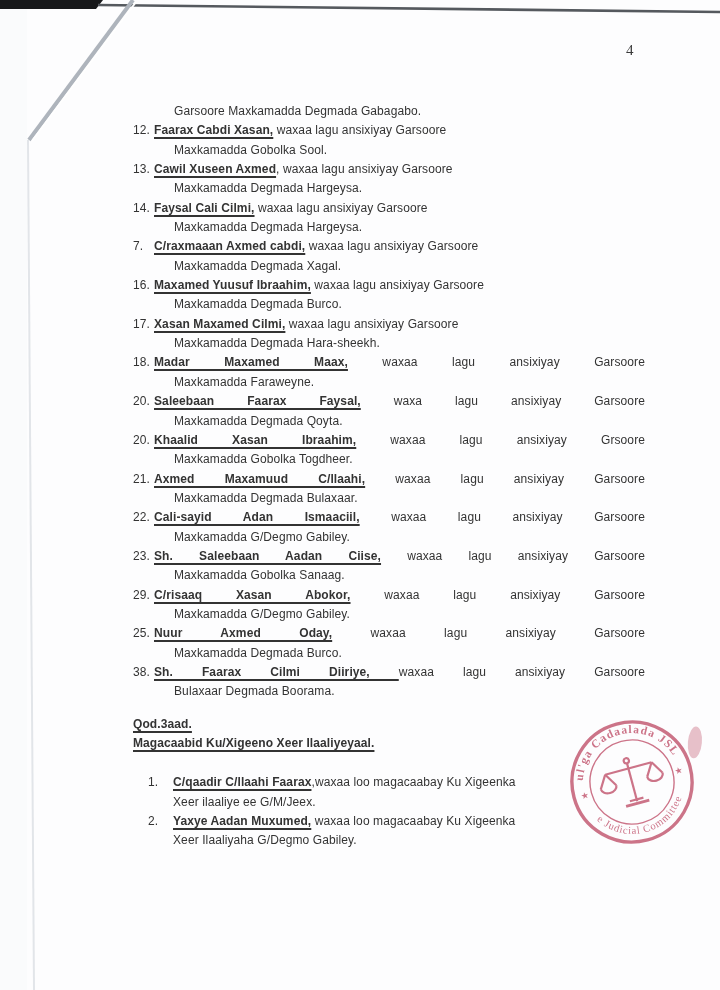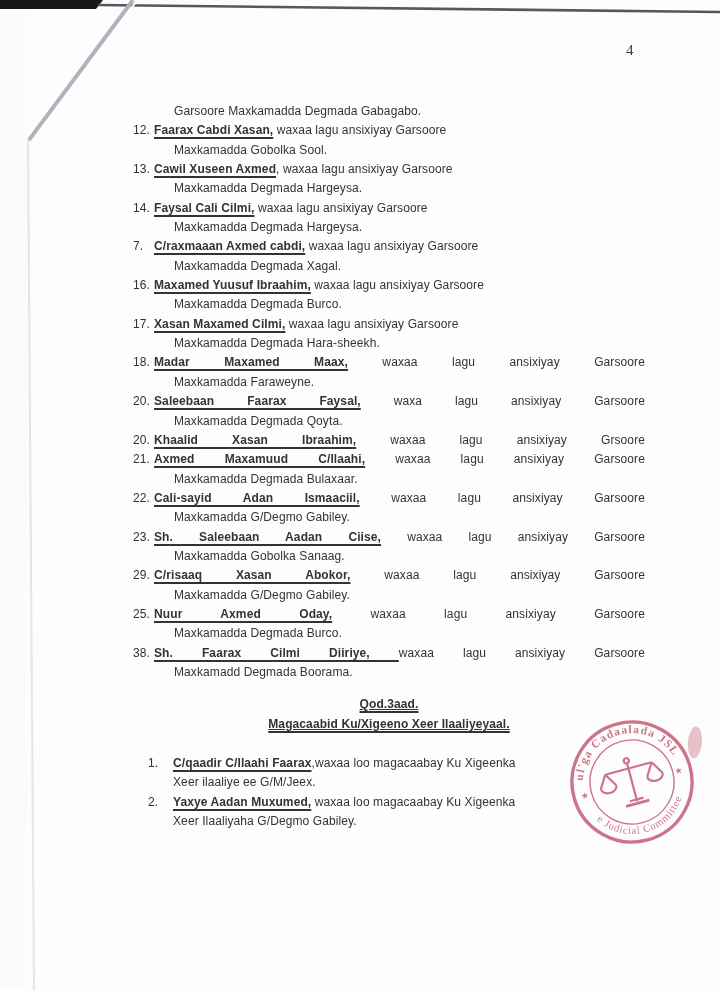--- a/index.html
+++ b/index.html
@@ -16,21 +16,21 @@
   .content{
     position:absolute;left:133px;top:86px;width:512px;z-index:2;
     font-size:12px;line-height:19.35px;letter-spacing:0.1px;color:#333;margin-top:16px;
   }
   .line1{white-space:normal;}
   .line1.j{text-align:justify;text-align-last:justify;}
   .line2{padding-left:41px;}
   .num{display:inline-block;width:21px;}
   .bname{font-weight:bold;text-decoration:underline;text-decoration-thickness:1.5px;text-underline-offset:2.5px;}
   .intro{padding-left:41px;}
-  .section-heading{margin-top:13px;text-align:center;font-weight:bold;text-decoration:underline;}
+  .section-heading{margin-top:13px;text-align:left;font-weight:bold;}
   .section-heading div{text-decoration:underline;text-decoration-thickness:1.5px;text-underline-offset:2.5px;}
   .deputies{margin-top:20px;margin-left:15px;}
   .deputies .num{width:25px;}
   .deputies .line2{padding-left:25px;}
   .stamp{position:absolute;left:562px;top:710px;z-index:3;opacity:0.82;pointer-events:none;}
   .stamp text{font-family:"Liberation Serif",serif;}
 </style>
 </head>
 <body>
 
@@ -79,20 +79,21 @@
         <div class="item">
           <div class="line1 j"><span class="num">18.</span><span class="bname">Madar Maxamed Maax,</span><span class="rest"> waxaa lagu ansixiyay Garsoore</span></div>
           <div class="line2">Maxkamadda Faraweyne.</div>
         </div>
         <div class="item">
           <div class="line1 j"><span class="num">20.</span><span class="bname">Saleebaan Faarax Faysal,</span><span class="rest"> waxa lagu ansixiyay Garsoore</span></div>
           <div class="line2">Maxkamadda Degmada Qoyta.</div>
         </div>
         <div class="item">
           <div class="line1 j"><span class="num">20.</span><span class="bname">Khaalid Xasan Ibraahim,</span><span class="rest"> waxaa lagu ansixiyay Grsoore</span></div>
+          <div class="line2">Maxkamadda Gobolka Togdheer.</div>
         </div>
         <div class="item">
           <div class="line1 j"><span class="num">21.</span><span class="bname">Axmed Maxamuud C/llaahi,</span><span class="rest"> waxaa lagu ansixiyay Garsoore</span></div>
           <div class="line2">Maxkamadda Degmada Bulaxaar.</div>
         </div>
         <div class="item">
           <div class="line1 j"><span class="num">22.</span><span class="bname">Cali-sayid Adan Ismaaciil,</span><span class="rest"> waxaa lagu ansixiyay Garsoore</span></div>
           <div class="line2">Maxkamadda G/Degmo Gabiley.</div>
         </div>
         <div class="item">
@@ -102,21 +103,21 @@
         <div class="item">
           <div class="line1 j"><span class="num">29.</span><span class="bname">C/risaaq Xasan Abokor,</span><span class="rest"> waxaa lagu ansixiyay Garsoore</span></div>
           <div class="line2">Maxkamadda G/Degmo Gabiley.</div>
         </div>
         <div class="item">
           <div class="line1 j"><span class="num">25.</span><span class="bname">Nuur Axmed Oday,</span><span class="rest"> waxaa lagu ansixiyay Garsoore</span></div>
           <div class="line2">Maxkamadda Degmada Burco.</div>
         </div>
         <div class="item">
           <div class="line1 j"><span class="num">38.</span><span class="bname">Sh. Faarax Cilmi Diiriye, </span><span class="rest">waxaa lagu ansixiyay Garsoore</span></div>
-          <div class="line2">Maxkamadd Degmada Boorama.</div>
+          <div class="line2">Bulaxaar Degmada Boorama.</div>
         </div>
       </div>
 
     <div class="section-heading">
       <div>Qod.3aad.</div>
       <div>Magacaabid Ku/Xigeeno Xeer Ilaaliyeyaal.</div>
     </div>
 
     <div class="deputies">
         <div class="item">

